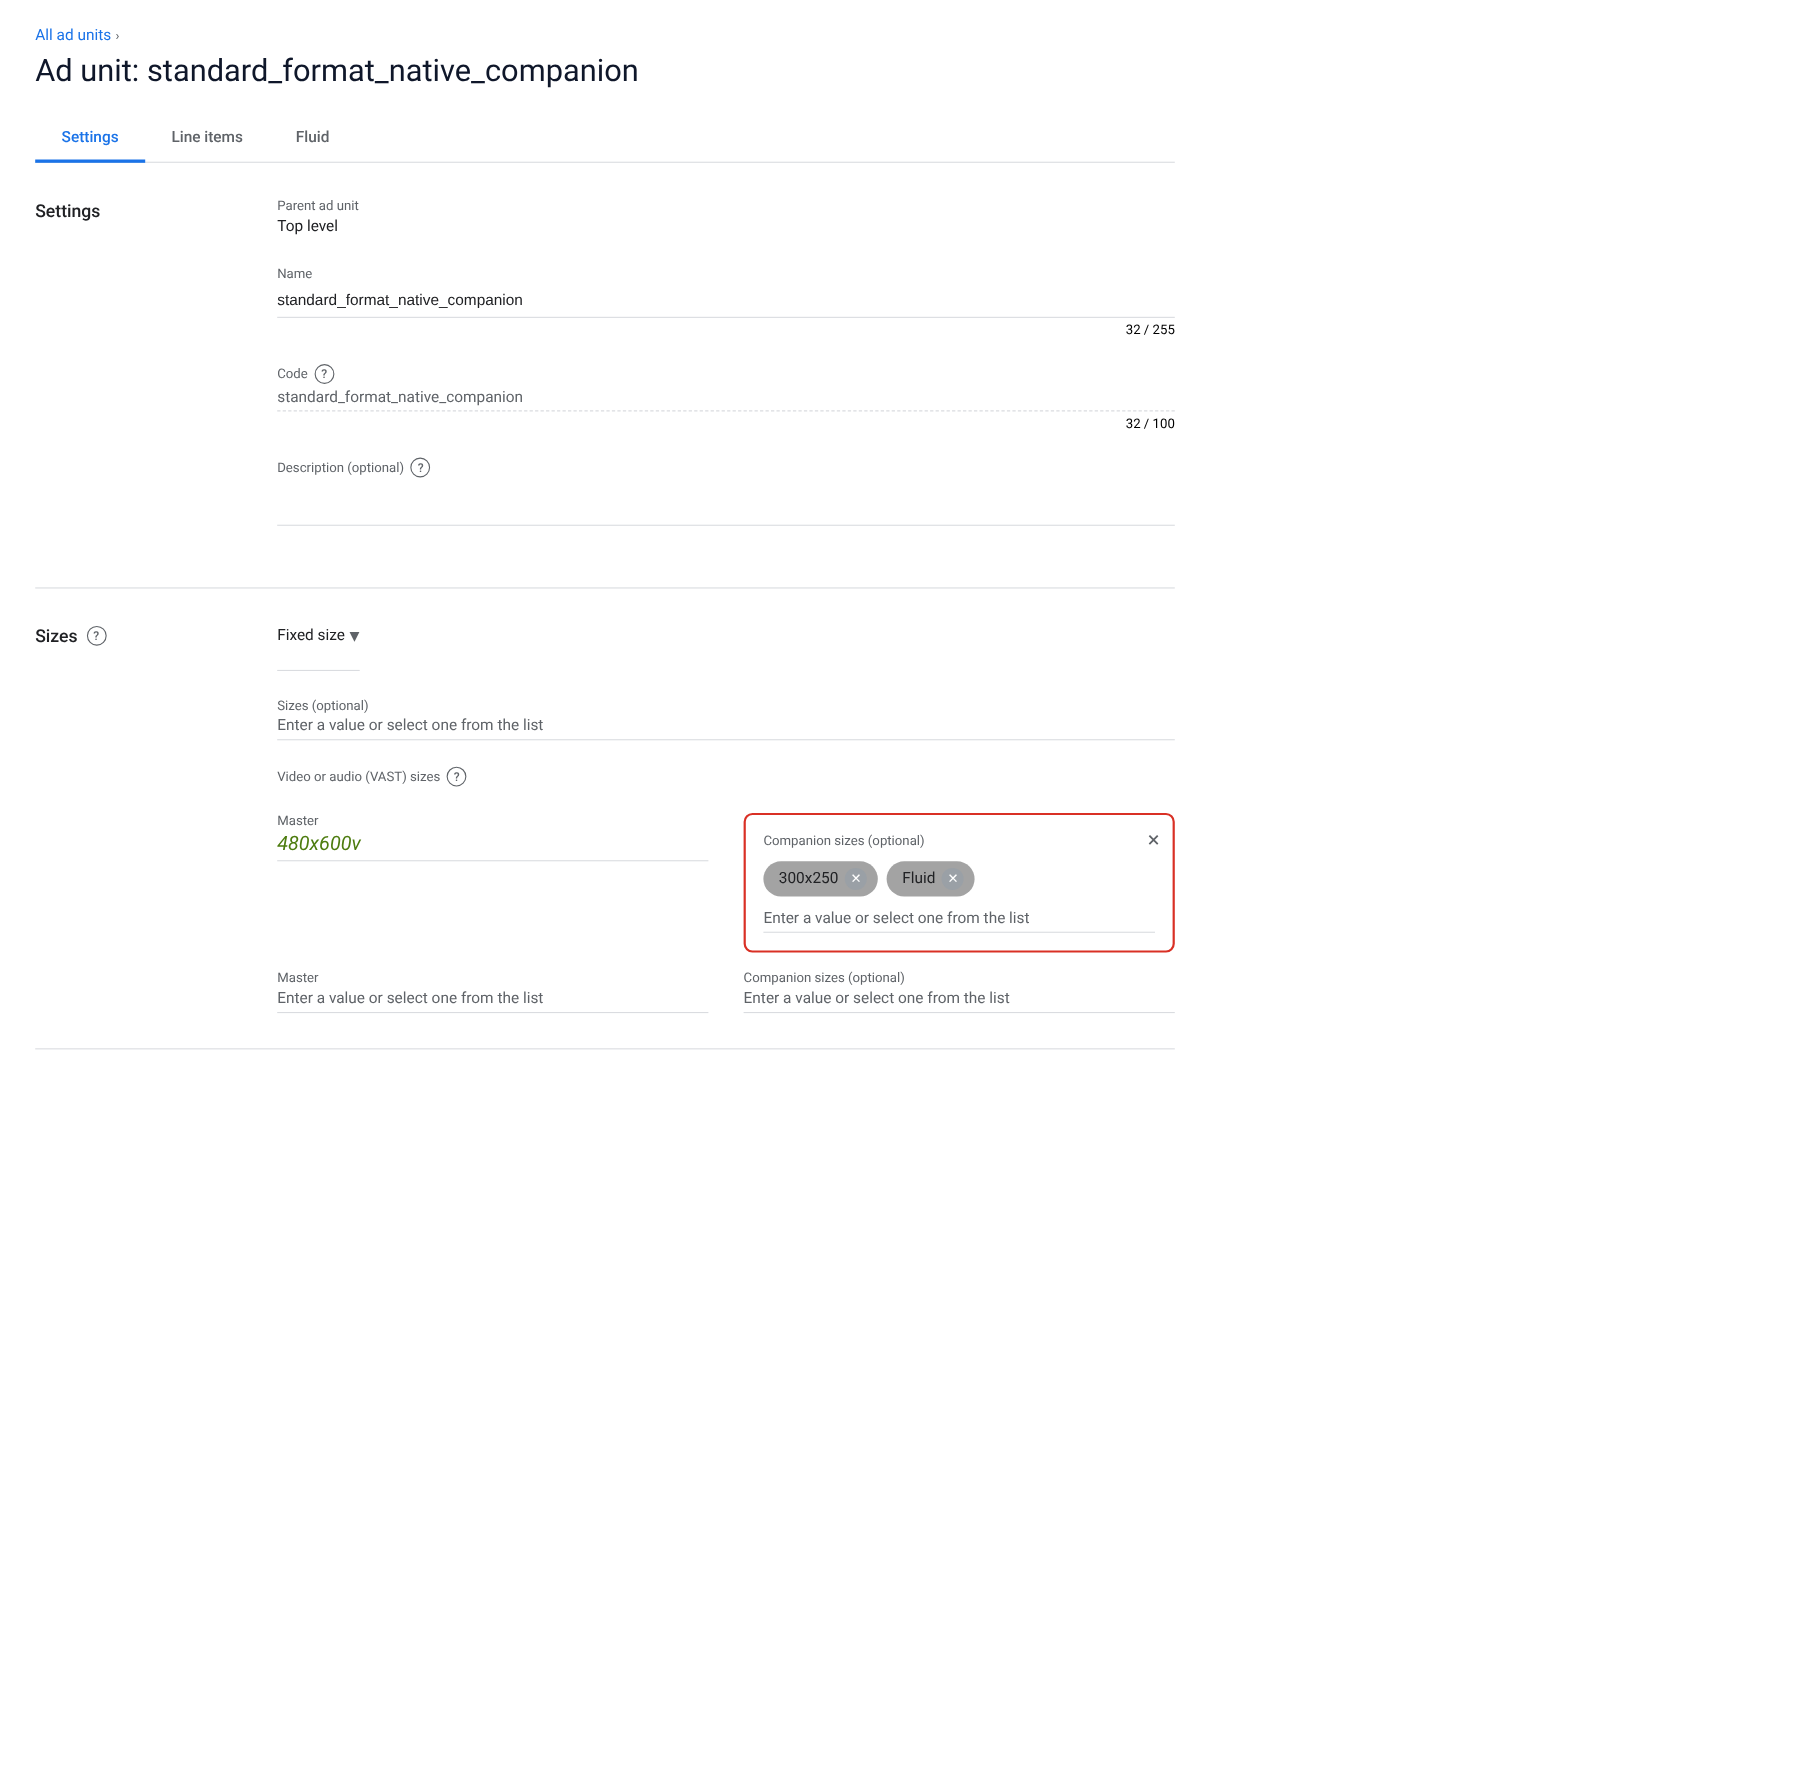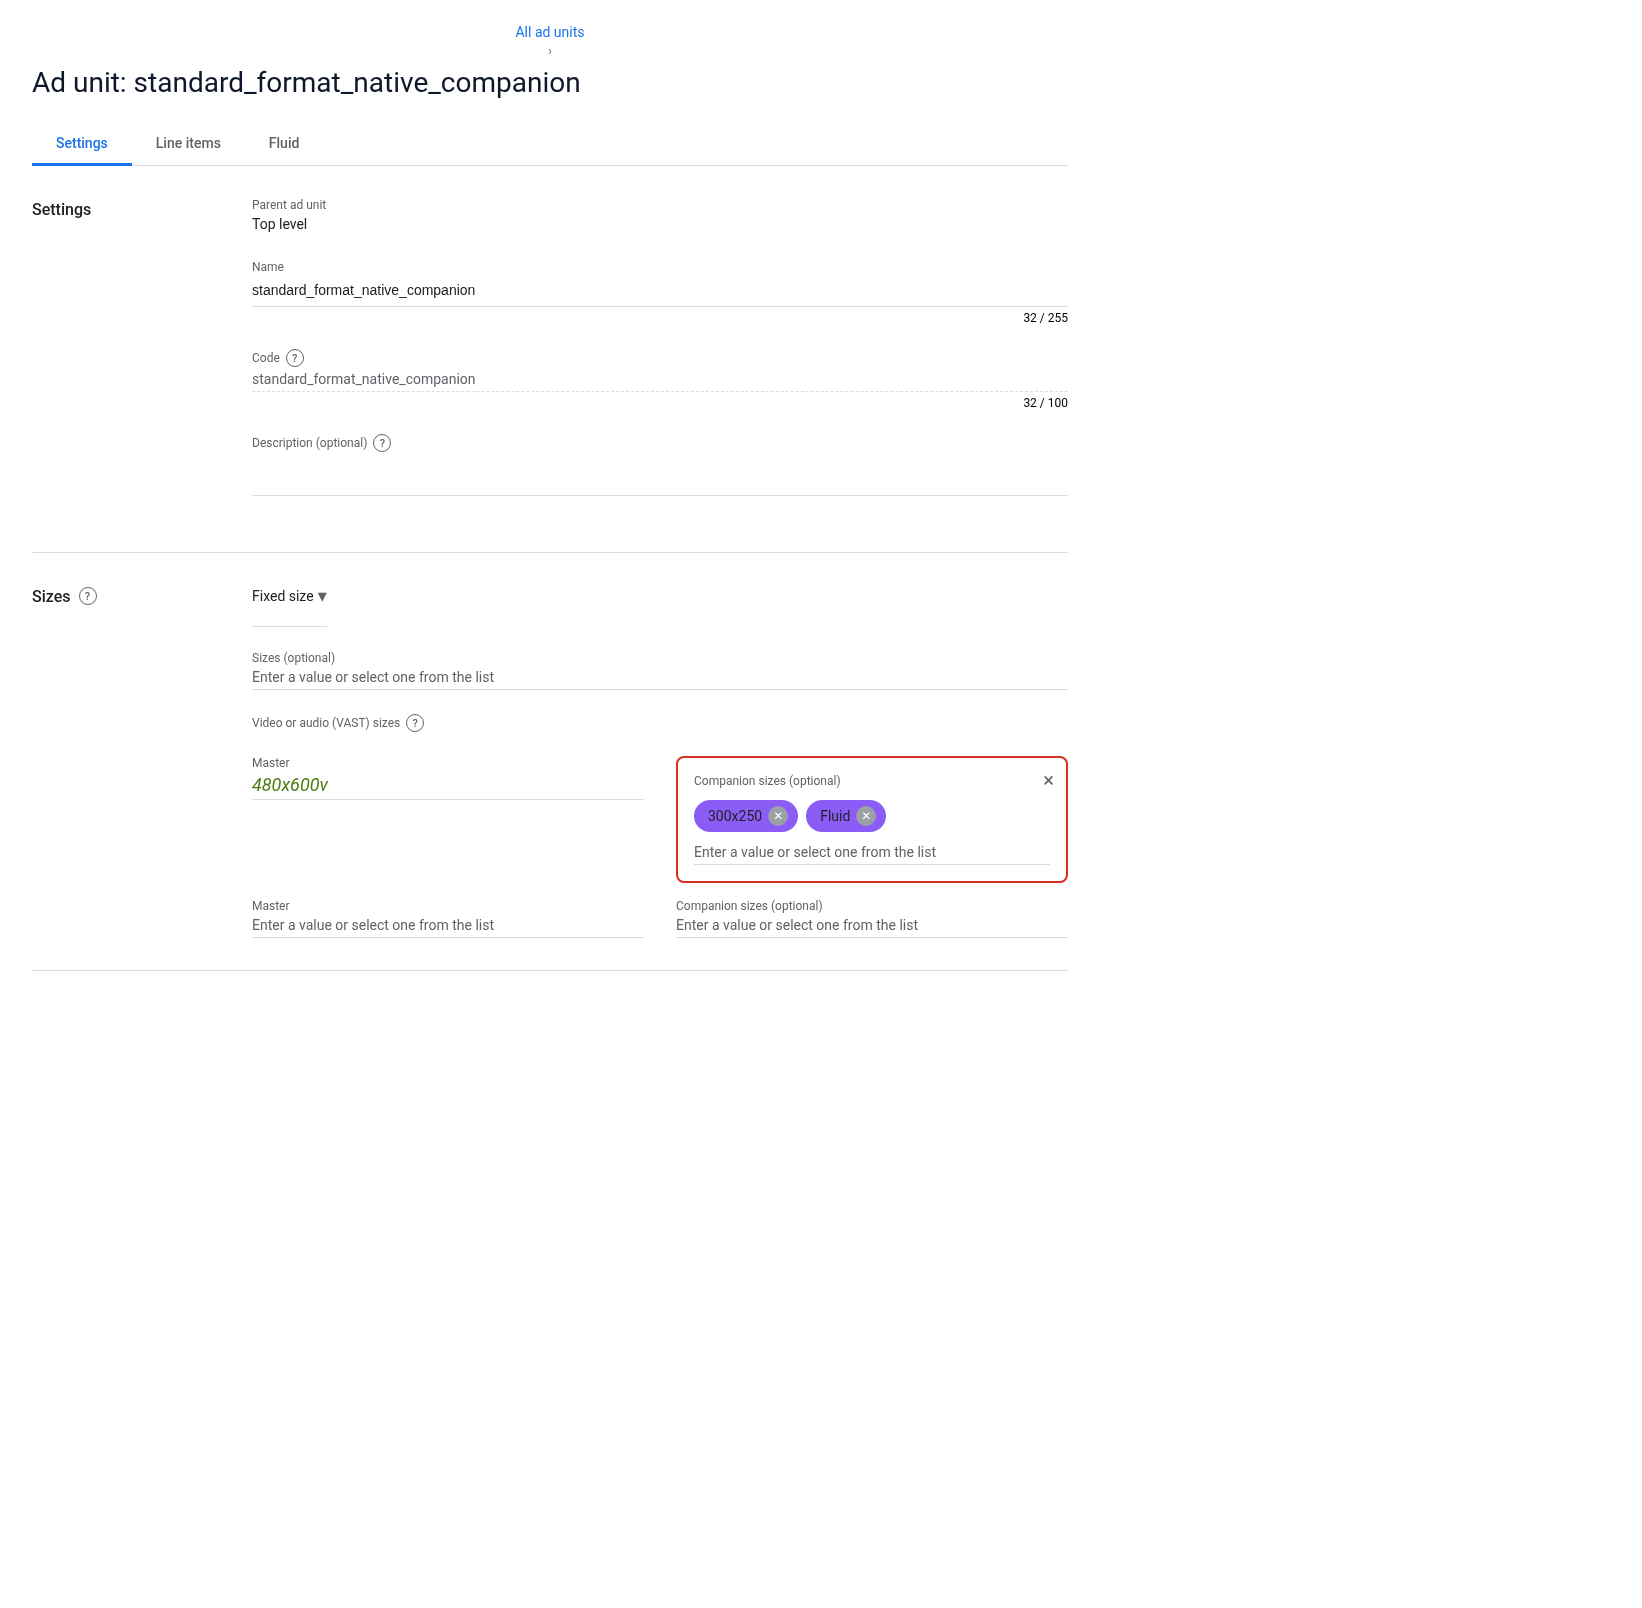--- a/index.html
+++ b/index.html
@@ -14,21 +14,20 @@
       padding: 24px 32px;
     }
     .breadcrumb {
       color: #1a73e8;
       font-size: 14px;
       cursor: pointer;
       display: flex;
       align-items: center;
       gap: 4px;
       margin-bottom: 8px;
-      flex-direction: column;
     }
     .breadcrumb-chevron {
       color: #5f6368;
       font-size: 12px;
     }
     .page-title {
       font-size: 28px;
       font-weight: 400;
       color: #0f172a;
       margin-bottom: 24px;
@@ -164,21 +163,21 @@
     .companion-chips {
       display: flex;
       flex-wrap: wrap;
       gap: 8px;
       margin-bottom: 12px;
     }
     .chip {
       display: inline-flex;
       align-items: center;
       gap: 6px;
-      background: #8b5cf6;
+      background: #a3a3a3;
       border-radius: 20px;
       padding: 6px 10px 6px 14px;
       font-size: 14px;
       color: #202124;
     }
     .chip-remove {
       display: inline-flex;
       align-items: center;
       justify-content: center;
       width: 20px;

